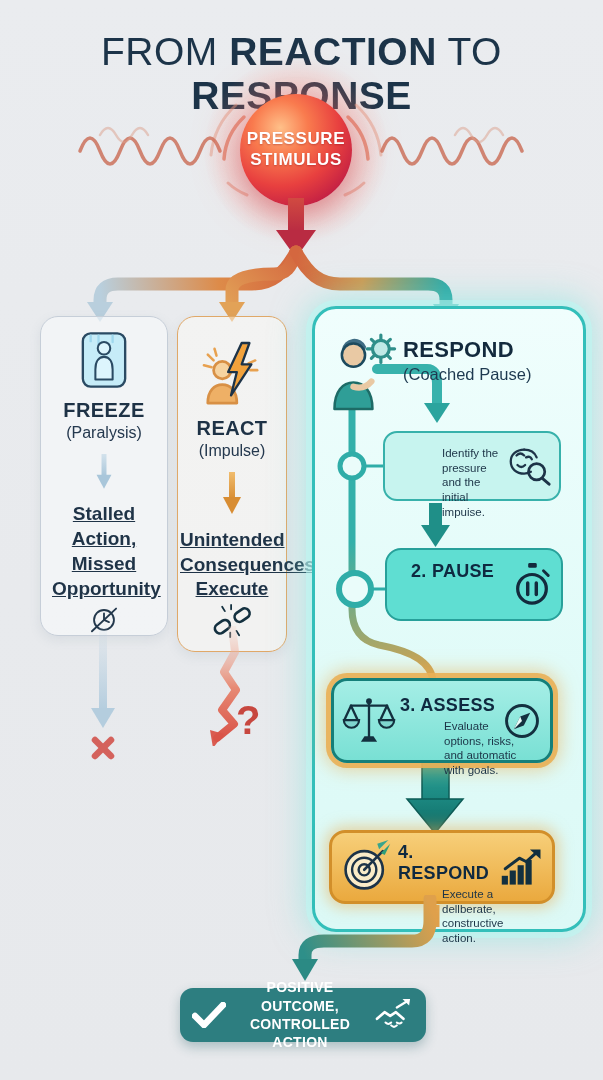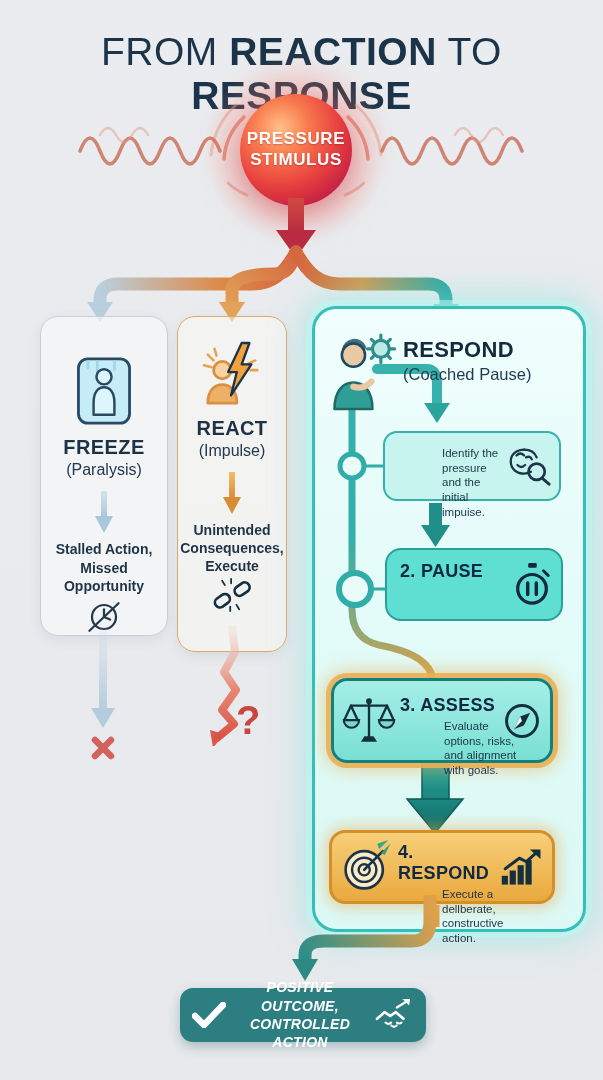--- a/index.html
+++ b/index.html
@@ -35,29 +35,29 @@
   }
   .sphere .lbl{color:#fff;font-weight:800;font-size:17px;line-height:1.22;letter-spacing:.6px;text-shadow:0 1px 2px rgba(120,0,20,.35);}
 
   
   .card{
     border-radius:18px;display:flex;flex-direction:column;align-items:center;
     box-shadow:0 4px 12px rgba(100,120,140,.12);
   }
   .card-freeze{
     left:40px;top:316px;width:126px;height:304px;
-    background:rgba(250,252,254,.55);border:1.5px solid #c6ced8;padding-top:14px;justify-content:flex-end;
+    background:rgba(250,252,254,.55);border:1.5px solid #c6ced8;padding-top:14px;
   }
   .card-react{
     left:177px;top:316px;width:108px;height:310px;
     background:rgba(255,252,247,.45);border:1.5px solid #e0a868;padding-top:24px;
   }
   .card-title{font-size:20px;font-weight:800;color:#1e3246;margin-top:10px;letter-spacing:.4px;}
   .card-sub{font-size:16px;color:#24384e;margin-top:2px;}
-  .card-outcome{font-size:14px;font-weight:600;color:#1f3347;line-height:1.3;text-align:center;margin-top:5px;width:104px;}
+  .card-outcome{font-size:19px;font-weight:600;color:#1f3347;line-height:1.3;text-align:center;margin-top:12px;width:104px;text-decoration:underline;}
 
   
   .panel{
     left:312px;top:306px;width:268px;height:620px;border-radius:24px;
     background:linear-gradient(180deg,#f0fefd 0%,#e0fbf8 60%,#dcf9f6 100%);
     border:3px solid #33bfba;
     box-shadow:0 0 0 6px rgba(190,247,242,.55), 0 0 32px 8px rgba(120,230,222,.5);
   }
   .panel-head-title{left:88px;top:28px;font-size:22px;font-weight:800;color:#132a3d;letter-spacing:.3px;}
   .panel-head-sub{left:88px;top:56px;font-size:16.5px;color:#1d3950;}
@@ -68,21 +68,21 @@
   .step .t{font-size:18px;font-weight:800;color:#0f2940;letter-spacing:.3px;}
   .step .d{font-size:11.5px;color:#1c3447;line-height:1.28;margin-top:3px;margin-left:44px;}
   .step-1{
     left:68px;top:122px;width:178px;height:70px;
     background:#c7f4ef;border:2px solid #37b1ab;
     padding:10px 52px 0 13px;box-sizing:border-box;
   }
   .step-2{
     left:70px;top:239px;width:178px;height:73px;border-radius:16px;
     background:#5fded2;border:2px solid #27a09a;
-    padding:11px 52px 0 13px;box-sizing:border-box;
+    padding:11px 52px 0 24px;box-sizing:border-box;
   }
   .step-3{
     left:16px;top:369px;width:222px;height:85px;border-radius:16px;
     background:linear-gradient(180deg,#a5eee6 0%,#79e0d4 100%);
     border:3px solid #157f79;
     box-shadow:0 0 0 5px rgba(233,176,86,.9), 0 0 18px 7px rgba(233,176,86,.55);
     padding:14px 24px 0 66px;box-sizing:border-box;
   }
   .step-4{
     left:14px;top:521px;width:226px;height:74px;border-radius:16px;
@@ -95,21 +95,21 @@
   .icon-left{position:absolute;left:8px;top:50%;transform:translateY(-50%);}
 
   
   .qmark{left:236px;top:698px;font-size:40px;font-weight:800;color:#c7473f;}
 
   
   .banner{
     left:180px;top:988px;width:246px;height:54px;border-radius:13px;
     background:#2d7e80;box-shadow:0 5px 12px rgba(30,90,95,.3);
     display:flex;align-items:center;justify-content:space-between;
-    padding:0 12px;box-sizing:border-box;z-index:6;font-style:italic;
+    padding:0 12px;box-sizing:border-box;z-index:6;
   }
   .banner .txt{color:#fff;font-weight:800;font-size:14px;line-height:1.32;text-align:center;letter-spacing:.3px;flex:1;}
   svg{display:block;}
 </style>
 </head>
 <body>
 
 <div id="stage">
 
   <div class="abs page-title">
@@ -372,21 +372,21 @@
         <circle cx="22" cy="28" r="15" fill="none" stroke="#132a3d" stroke-width="3.4"></circle>
         <g stroke="#132a3d" stroke-width="3.6" stroke-linecap="round">
           <path d="M17.5,22 v12"></path>
             <path d="M26.5,22 v12"></path>
         </g>
       </svg>
     </div>
 
     <div class="step step-3">
       <div class="t">3. ASSESS</div>
-      <div class="d">Evaluate options, risks, and alignment with goals.</div>
+      <div class="d">Evaluate options, risks, and automatic with goals.</div>
       <svg class="icon-left" width="54" height="56" viewBox="0 0 60 60">
         <g fill="none" stroke="#13303f" stroke-width="2.6" stroke-linecap="round">
           <path d="M30,7 V48"></path>
             <path d="M10,13 H50"></path>
           <path d="M10,13 l-7,15"></path>
             <path d="M10,13 l7,15"></path>
           <path d="M50,13 l-7,15"></path>
             <path d="M50,13 l7,15"></path>
         </g>
         <circle cx="30" cy="8" r="3.2" fill="#13303f"></circle>

